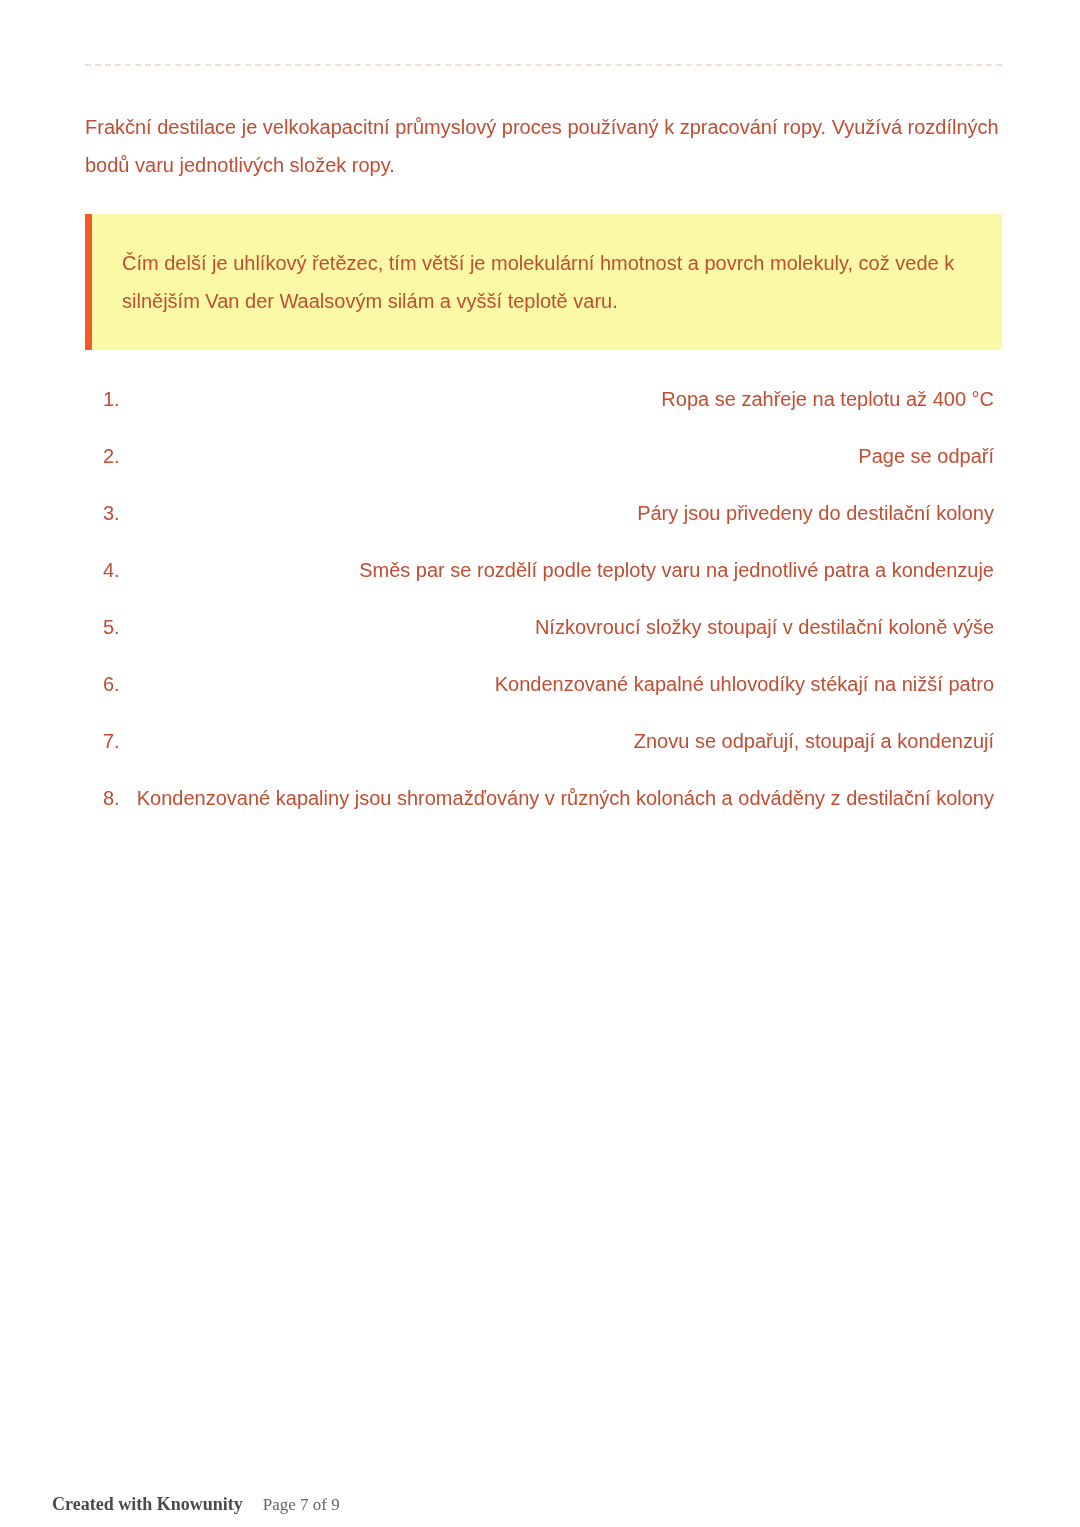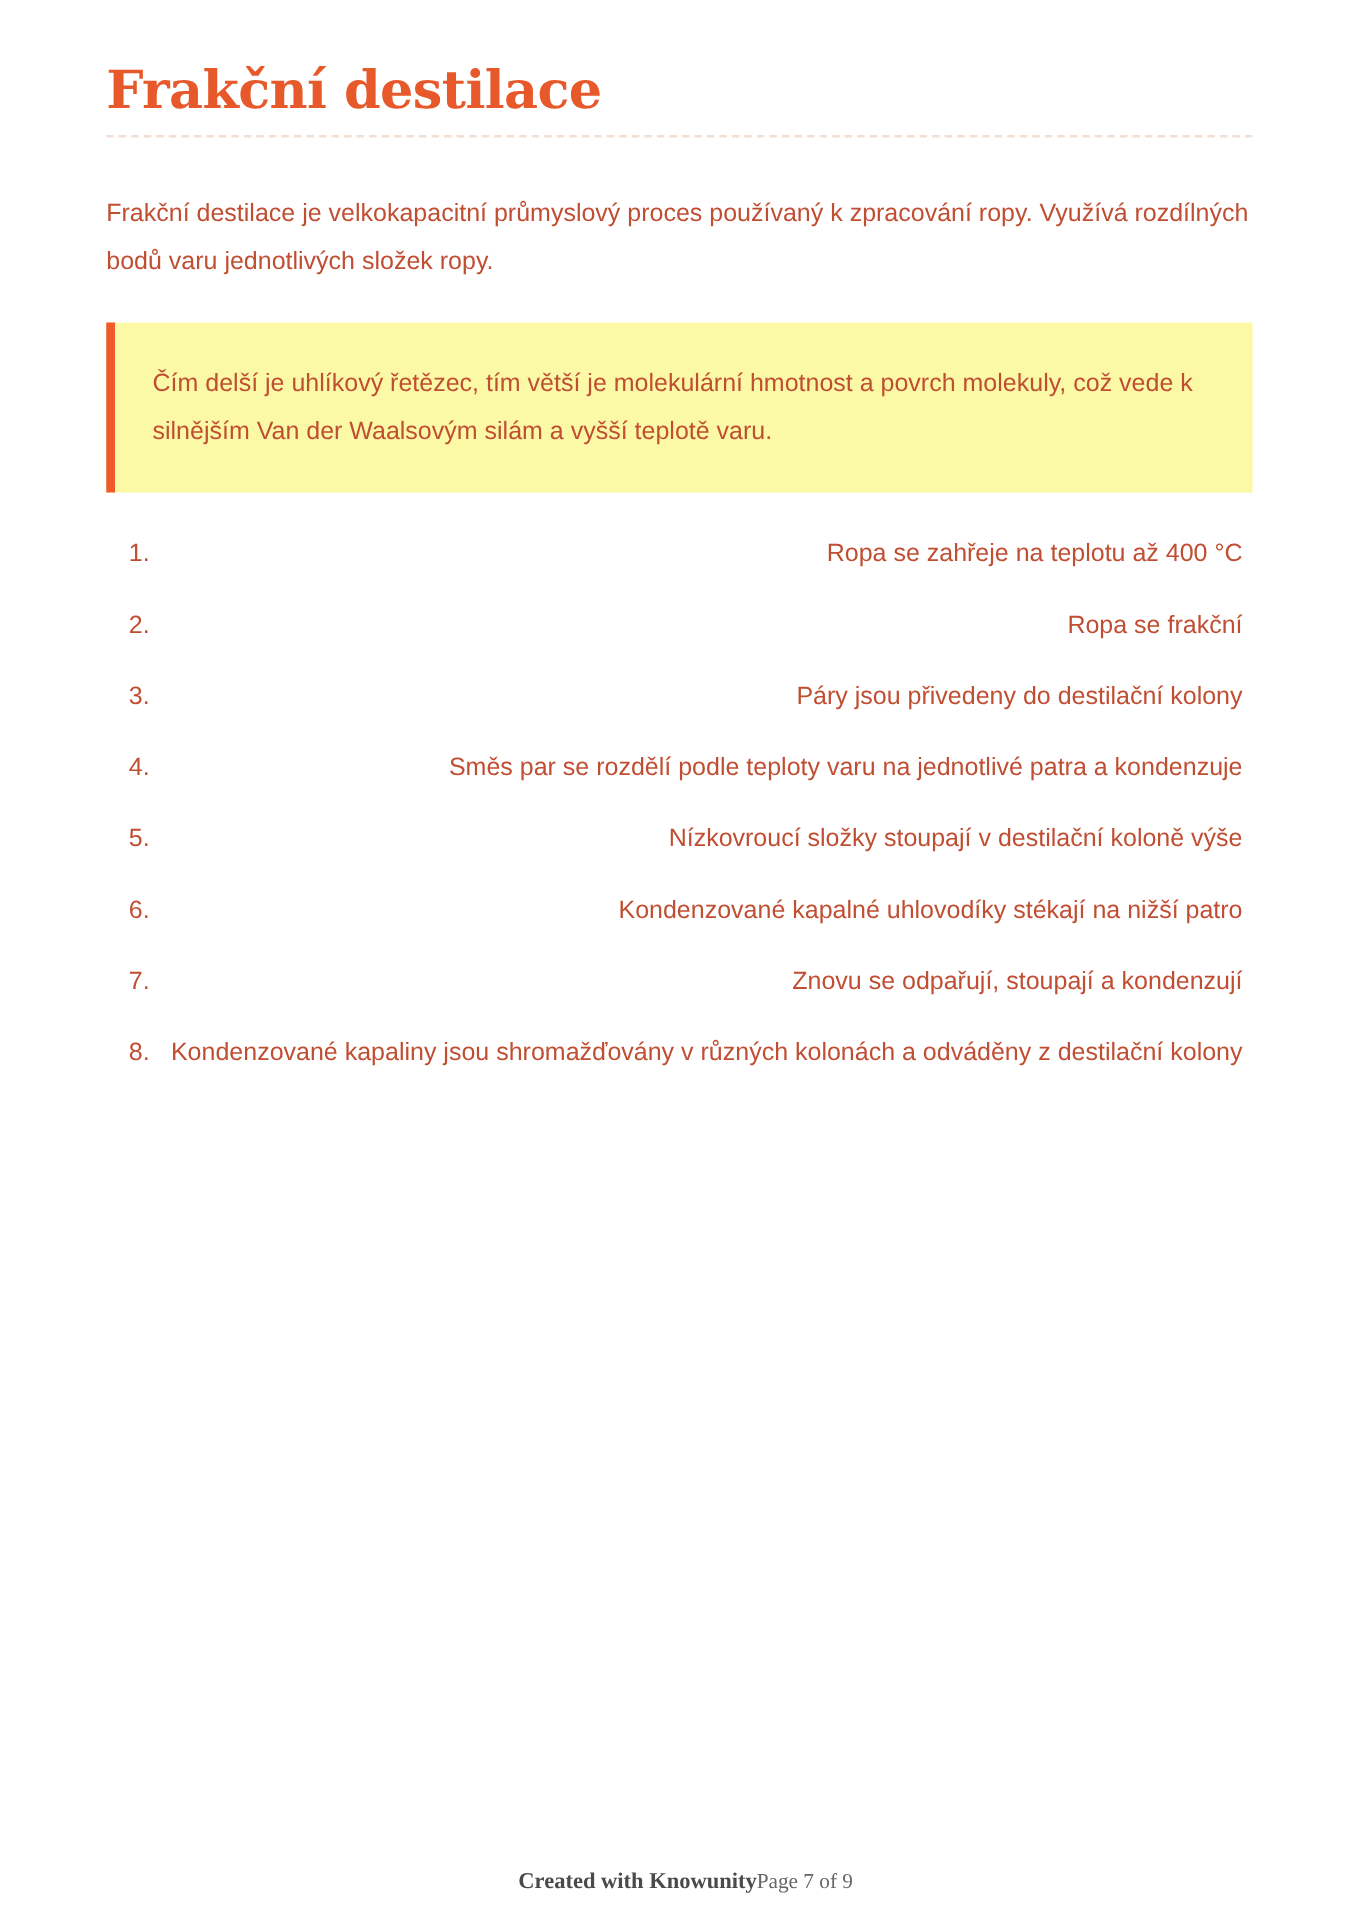--- a/index.html
+++ b/index.html
@@ -84,60 +84,60 @@
     flex:1 1 auto;
     max-width:860px;
     text-align:right;
   }
   .footer{
     position:absolute;
     left:52px;
     right:35px;
     bottom:12px;
     display:flex;
-    justify-content:center;
+    justify-content:flex-start;
     align-items:baseline;
+    gap:20px;
   }
   .footer .credit{
     font-family:"Liberation Serif", serif;
     font-weight:bold;
     font-size:18px;
     color:var(--footer-credit);
   }
   .footer .page-num{
     font-family:"Liberation Serif", serif;
     font-size:17px;
     color:var(--footer-page);
   }
 </style>
 </head>
 <body>
 
 <div class="content">
 
-  <h1 class="doc-title">Frakční destilace</h1>
 
   <div class="title-rule"></div>
 
   <p class="intro">Frakční destilace je velkokapacitní průmyslový proces používaný k zpracování ropy. Využívá rozdílných bodů varu jednotlivých složek ropy.</p>
 
   <div class="callout">
     <p>Čím delší je uhlíkový řetězec, tím větší je molekulární hmotnost a povrch molekuly, což vede k silnějším Van der Waalsovým silám a vyšší teplotě varu.</p>
   </div>
 
 
   <ol class="steps">
   <li>
     <span class="num">1.</span>
     <span class="txt">Ropa se zahřeje na teplotu až 400 °C</span>
   </li>
 
   <li>
     <span class="num">2.</span>
-    <span class="txt">Ropa se frakční</span>
+    <span class="txt">Page se odpaří</span>
   </li>
 
   <li>
     <span class="num">3.</span>
     <span class="txt">Páry jsou přivedeny do destilační kolony</span>
   </li>
 
   <li>
     <span class="num">4.</span>
     <span class="txt">Směs par se rozdělí podle teploty varu na jednotlivé patra a kondenzuje</span>

